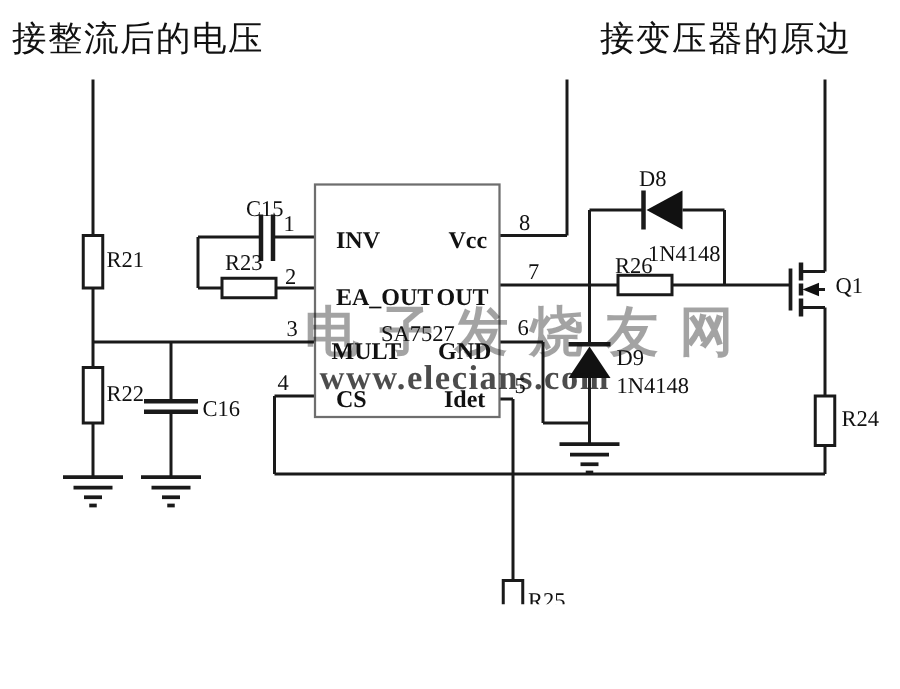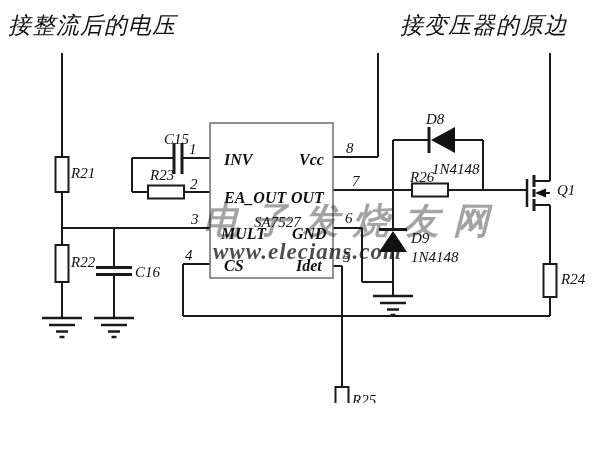--- a/index.html
+++ b/index.html
@@ -1,17 +1,17 @@
 <!DOCTYPE html>
 <html><head>
 <meta charset="utf-8">
 <style>
   html,body{margin:0;padding:0;background:#ffffff;}
   #stage{position:relative;width:600px;height:403px;background:#ffffff;overflow:hidden;
-         font-family:"Liberation Serif", serif;font-style:italic;}
+         font-family:"Liberation Serif", serif;}
   svg text{font-family:"Liberation Serif", serif;fill:#111;}
   .title{font-size:23px;letter-spacing:1px;}
   .ref{font-size:15px;}
   .pinnum{font-size:15px;}
   .pinname{font-size:16px;font-weight:600;}
   .icpart{font-size:15px;}
   .wm-cn{font-size:36px;letter-spacing:14px;opacity:.38;font-weight:600;}
   .wm-url{font-size:23px;letter-spacing:1px;opacity:.75;font-weight:600;}
 </style>
 </head>

